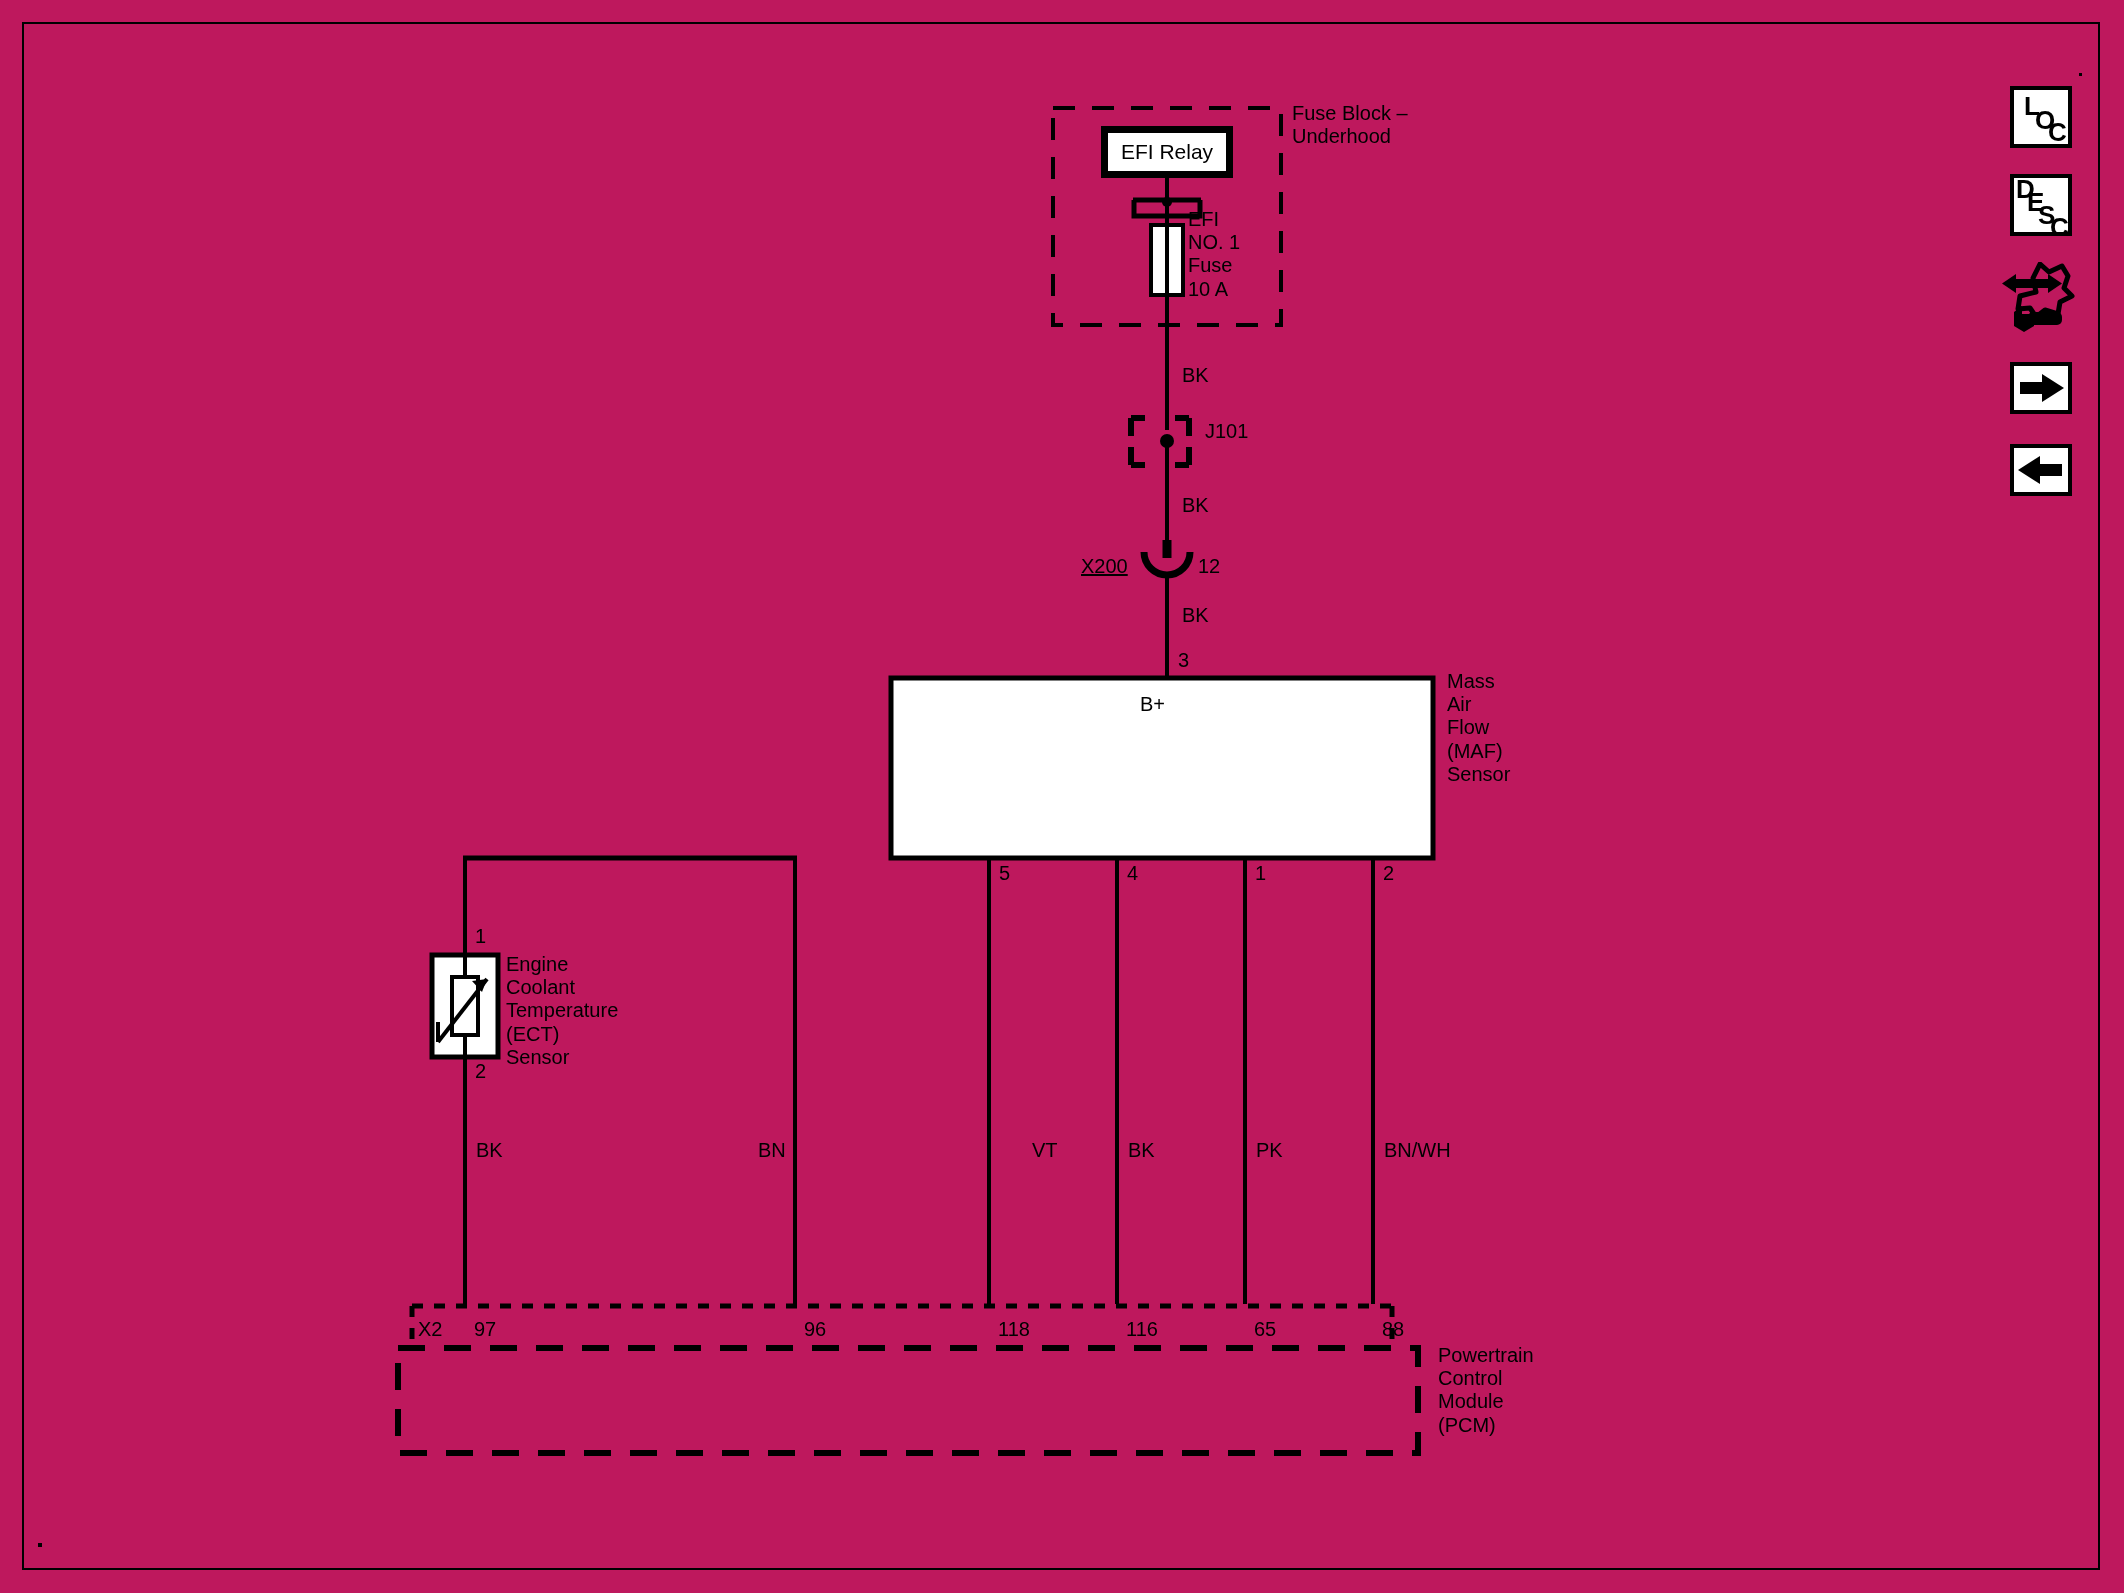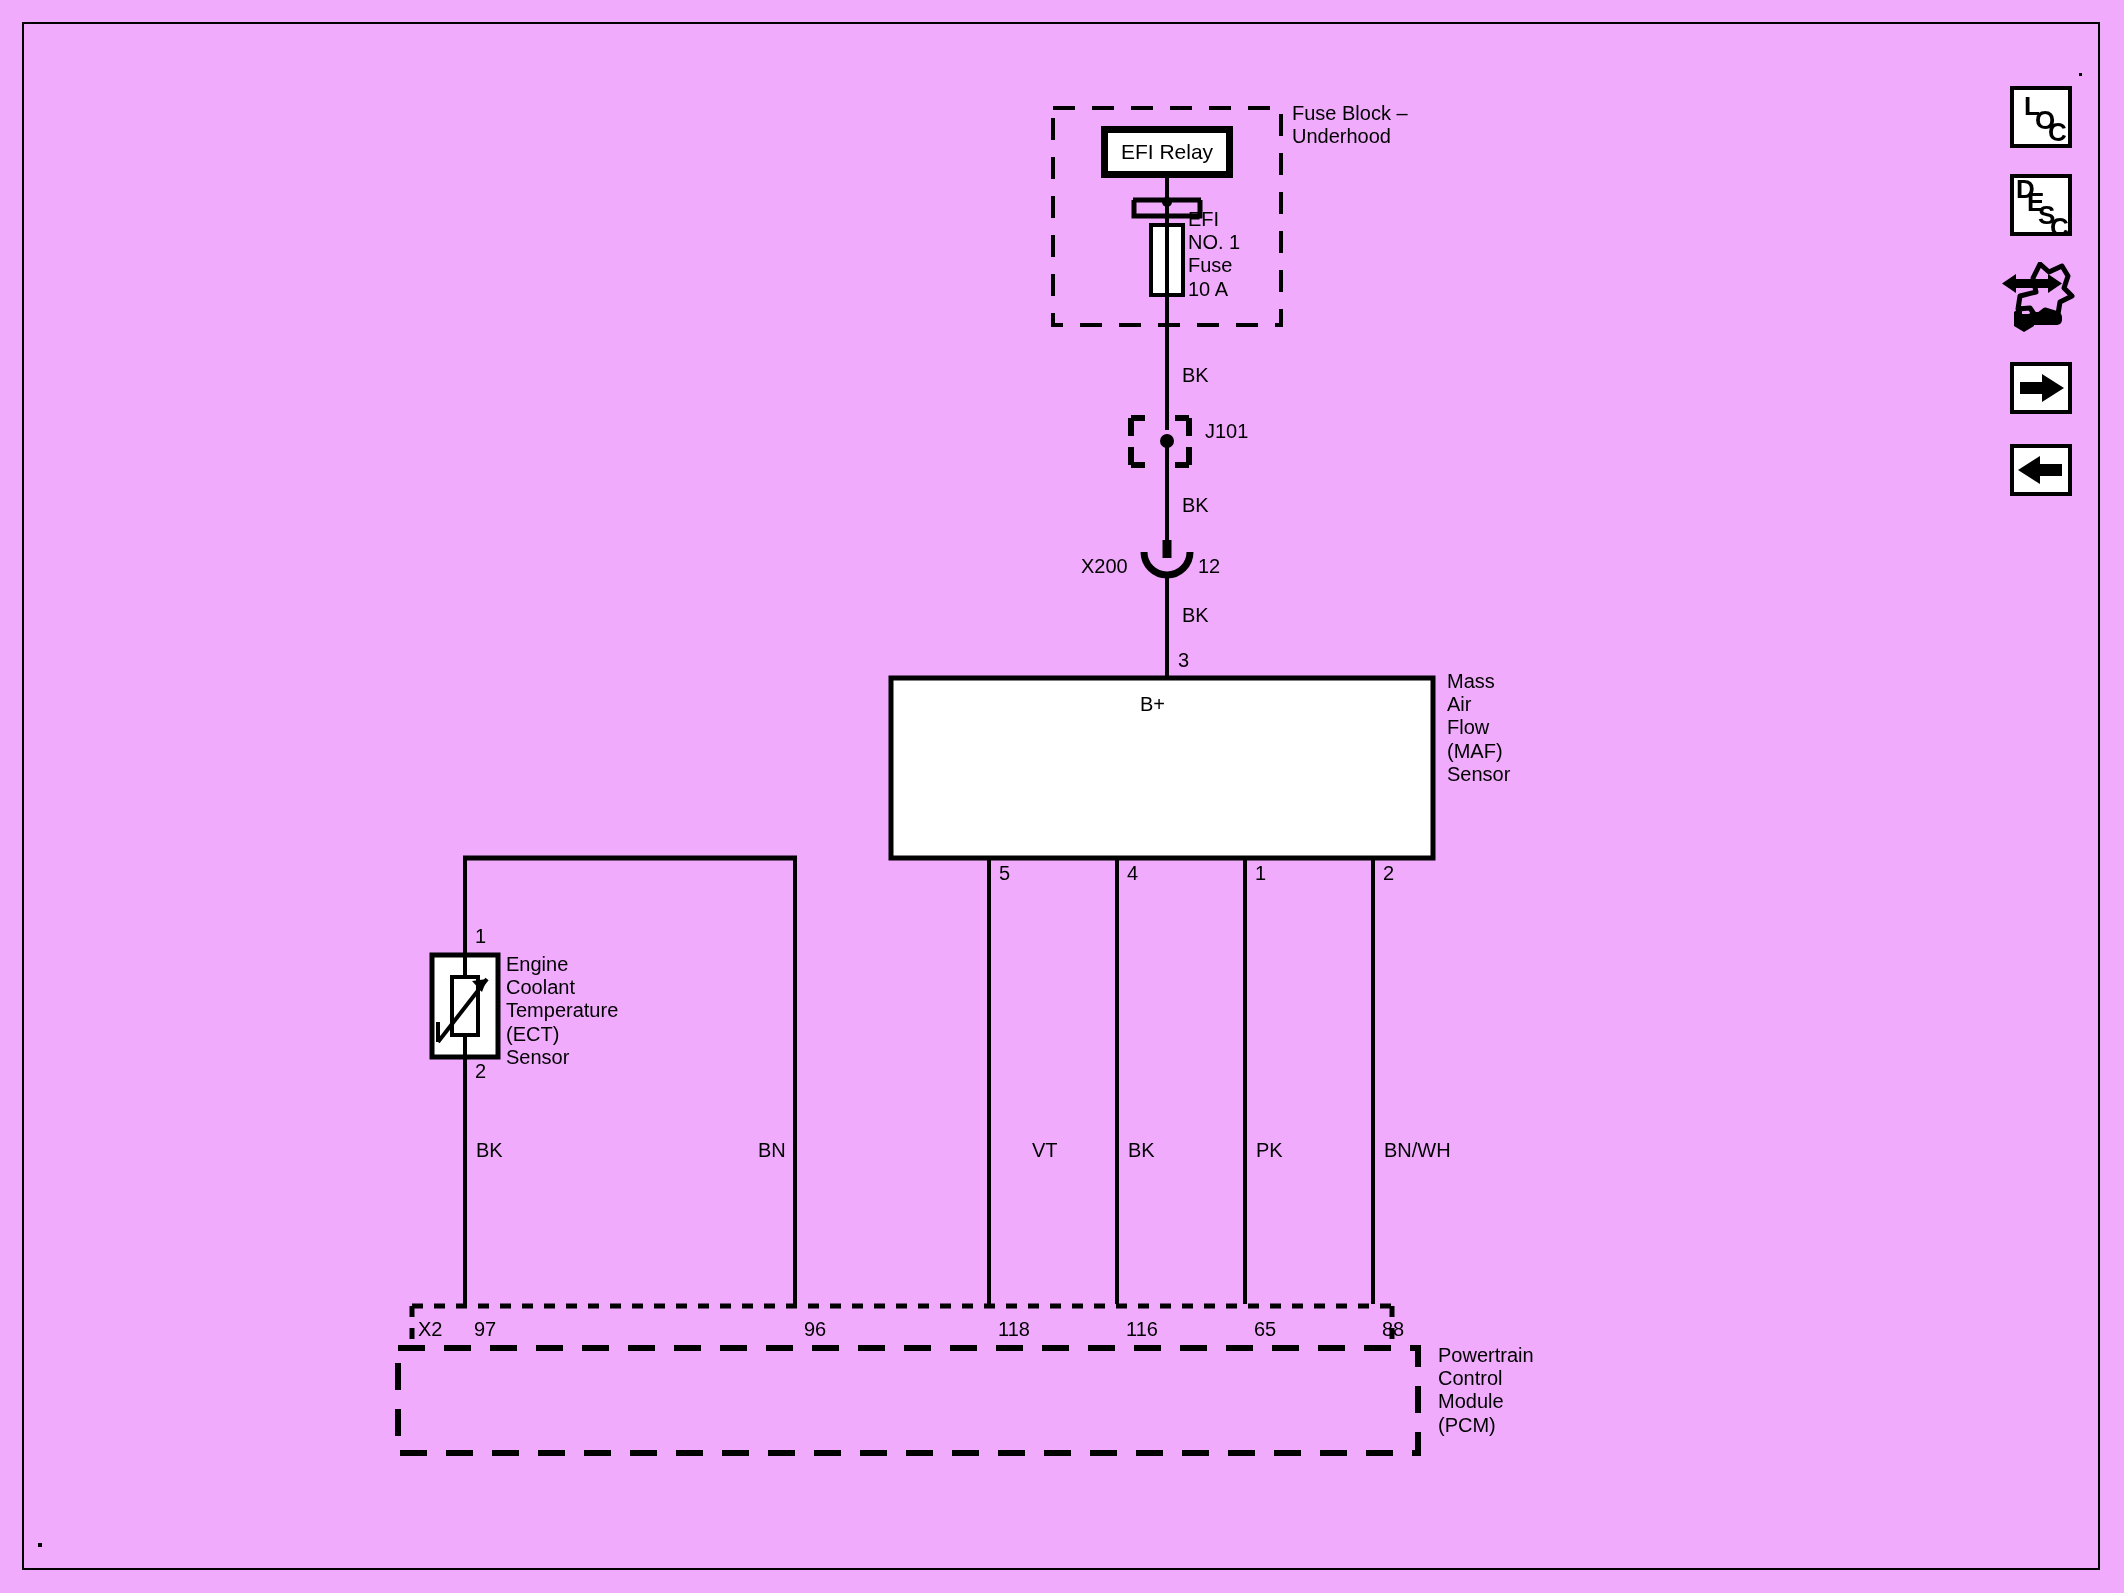--- a/index.html
+++ b/index.html
@@ -9,21 +9,21 @@
     background: #ffffff;
   }
   body {
     font-family: "Liberation Sans", sans-serif;
     color: #000000;
   }
   #page {
     position: relative;
     width: 2124px;
     height: 1593px;
-    background: #f0abfc;
+    background: #be185d;
     overflow: hidden;
   }
   
   .page-frame {
     position: absolute;
     left: 22px;
     top: 22px;
     width: 2078px;
     height: 1548px;
     border: 2px solid #000;
@@ -165,21 +165,21 @@
   </div>
 
   <div class="lbl multi" style="left:1188px; top:208px;">EFI
 NO. 1
 Fuse
 10 A</div>
 
   <div class="lbl" style="left:1182px; top:364px;">BK</div>
   <div class="lbl" style="left:1205px; top:420px;">J101</div>
   <div class="lbl" style="left:1182px; top:494px;">BK</div>
-  <div class="lbl" style="left:1081px; top:555px;">X200</div>
+  <div class="lbl" style="left:1081px; top:555px;text-decoration:underline;">X200</div>
   <div class="lbl" style="left:1198px; top:555px;">12</div>
   <div class="lbl" style="left:1182px; top:604px;">BK</div>
 
   <div class="lbl" style="left:1178px; top:649px;">3</div>
   <div class="lbl" style="left:1140px; top:693px;">B+</div>
   <div class="lbl multi" style="left:1447px; top:670px;">Mass
 Air
 Flow
 (MAF)
 Sensor</div>

